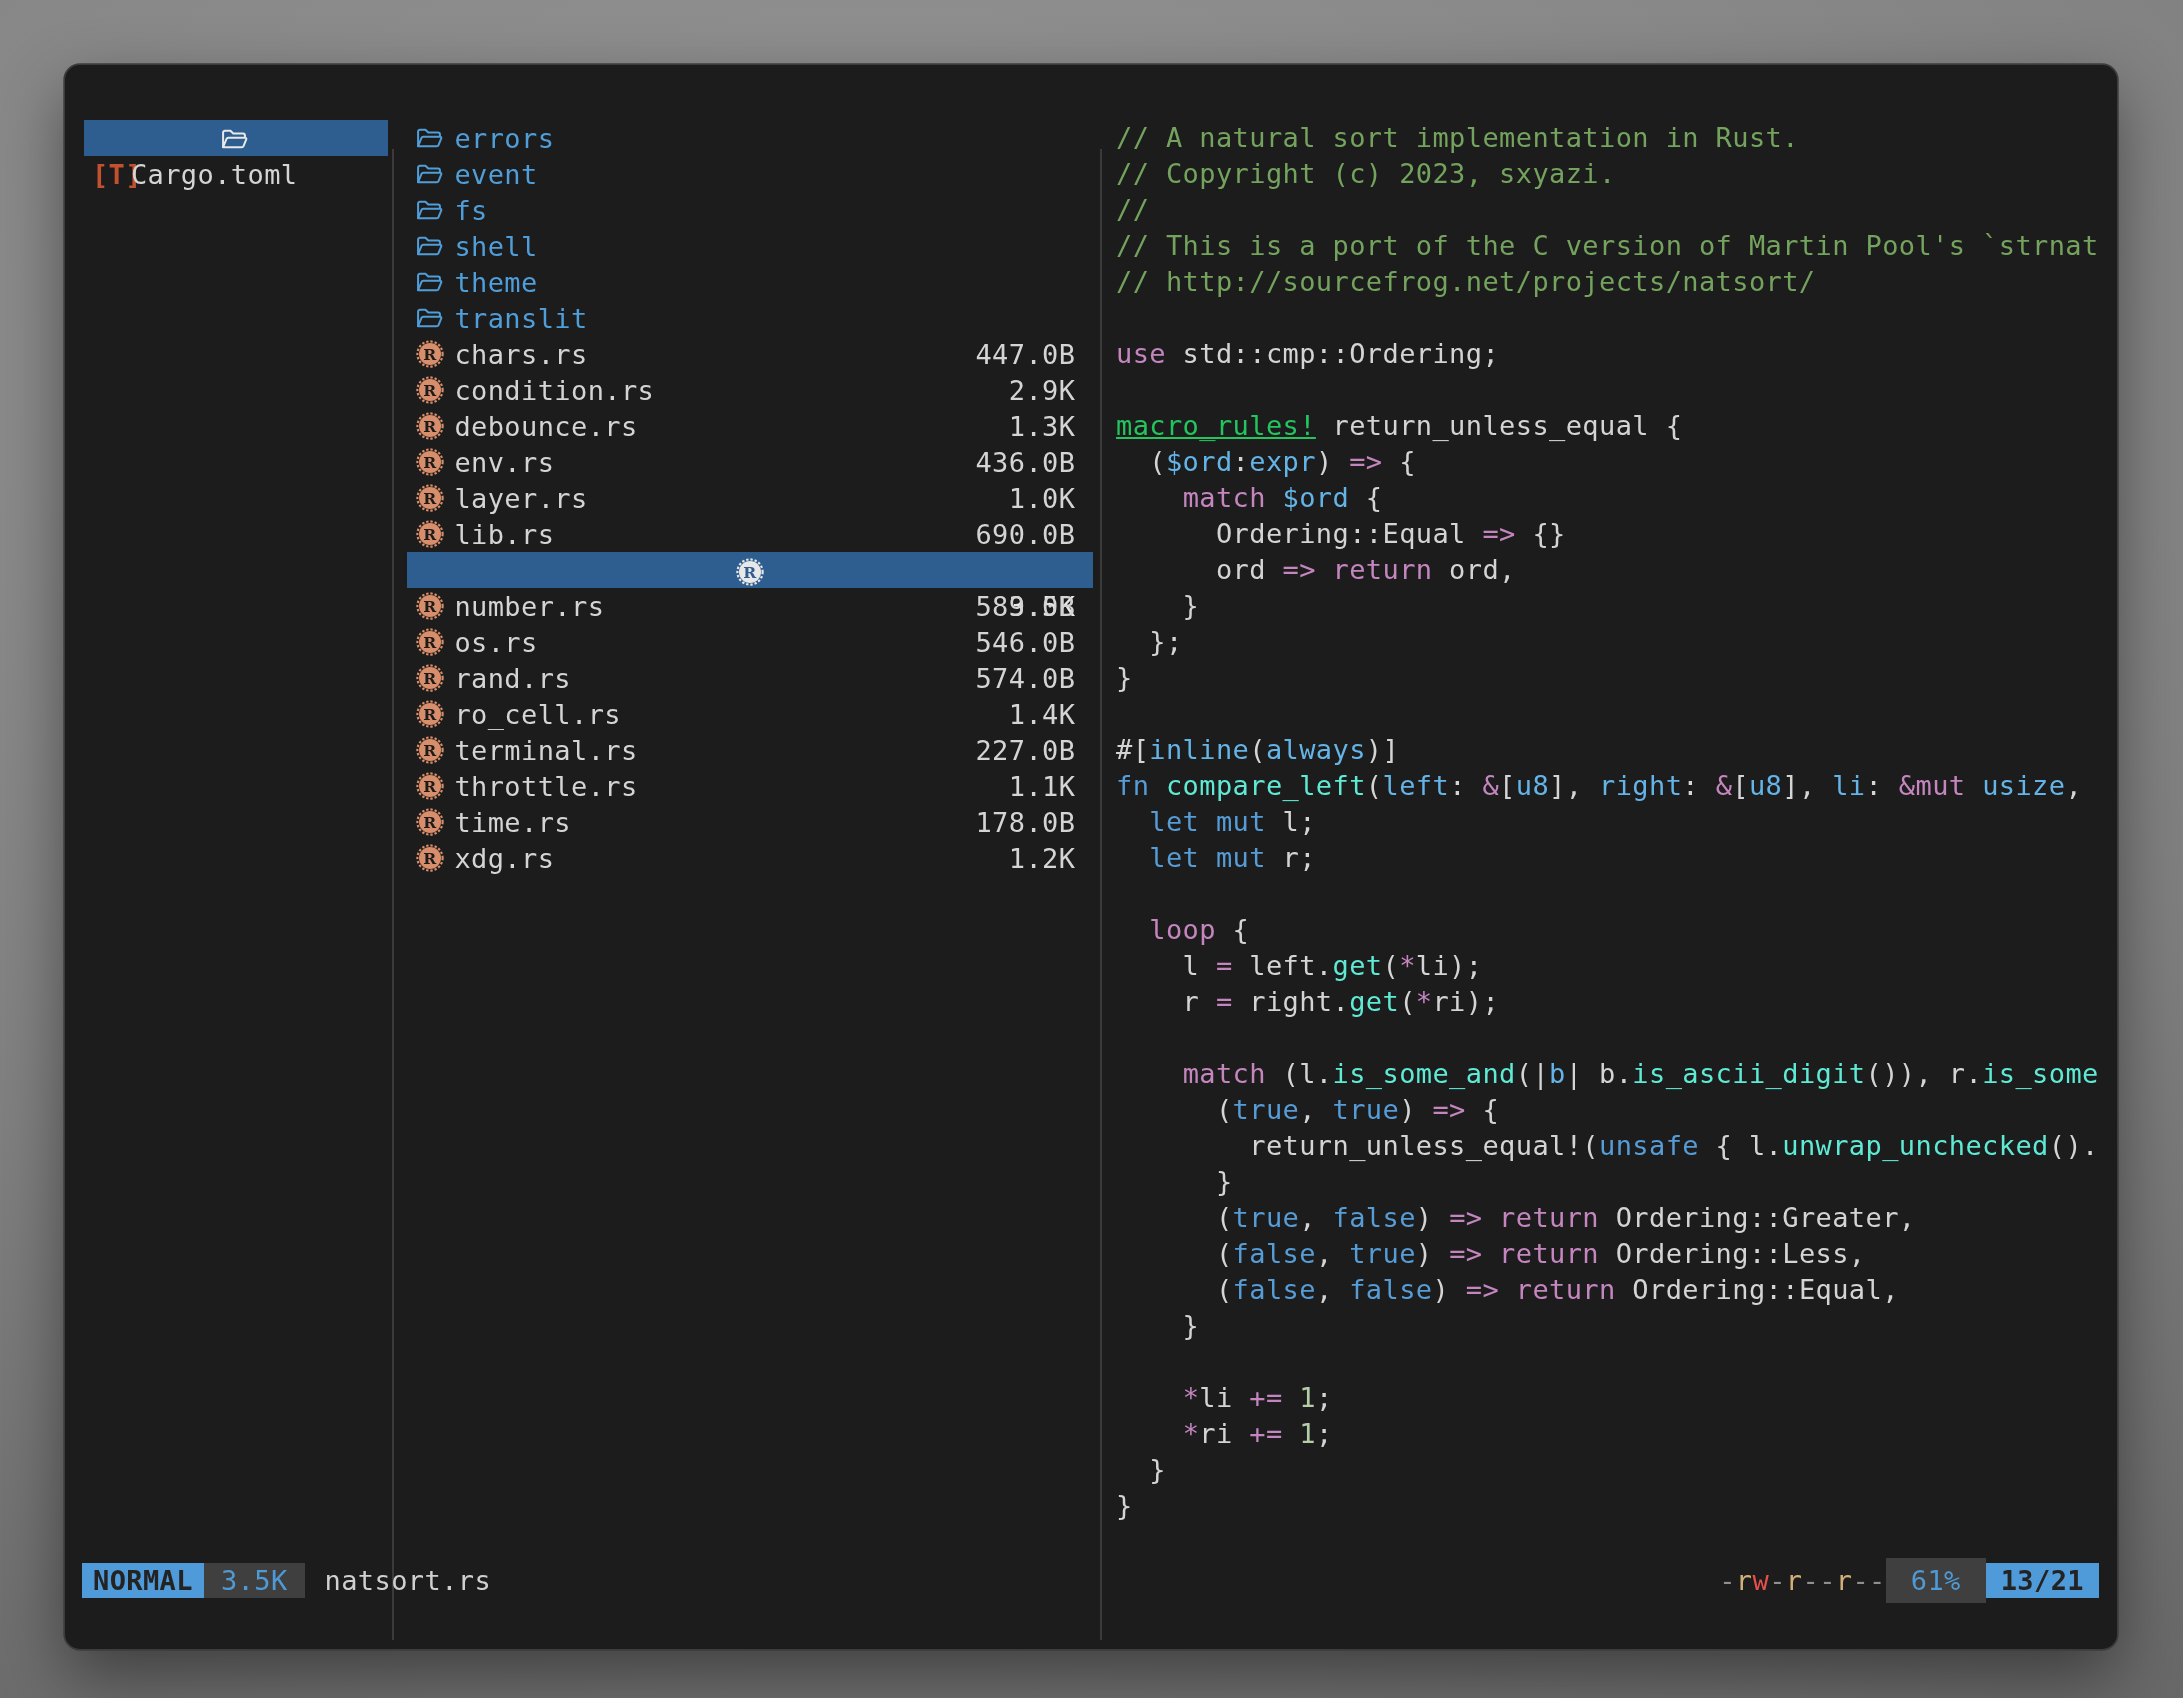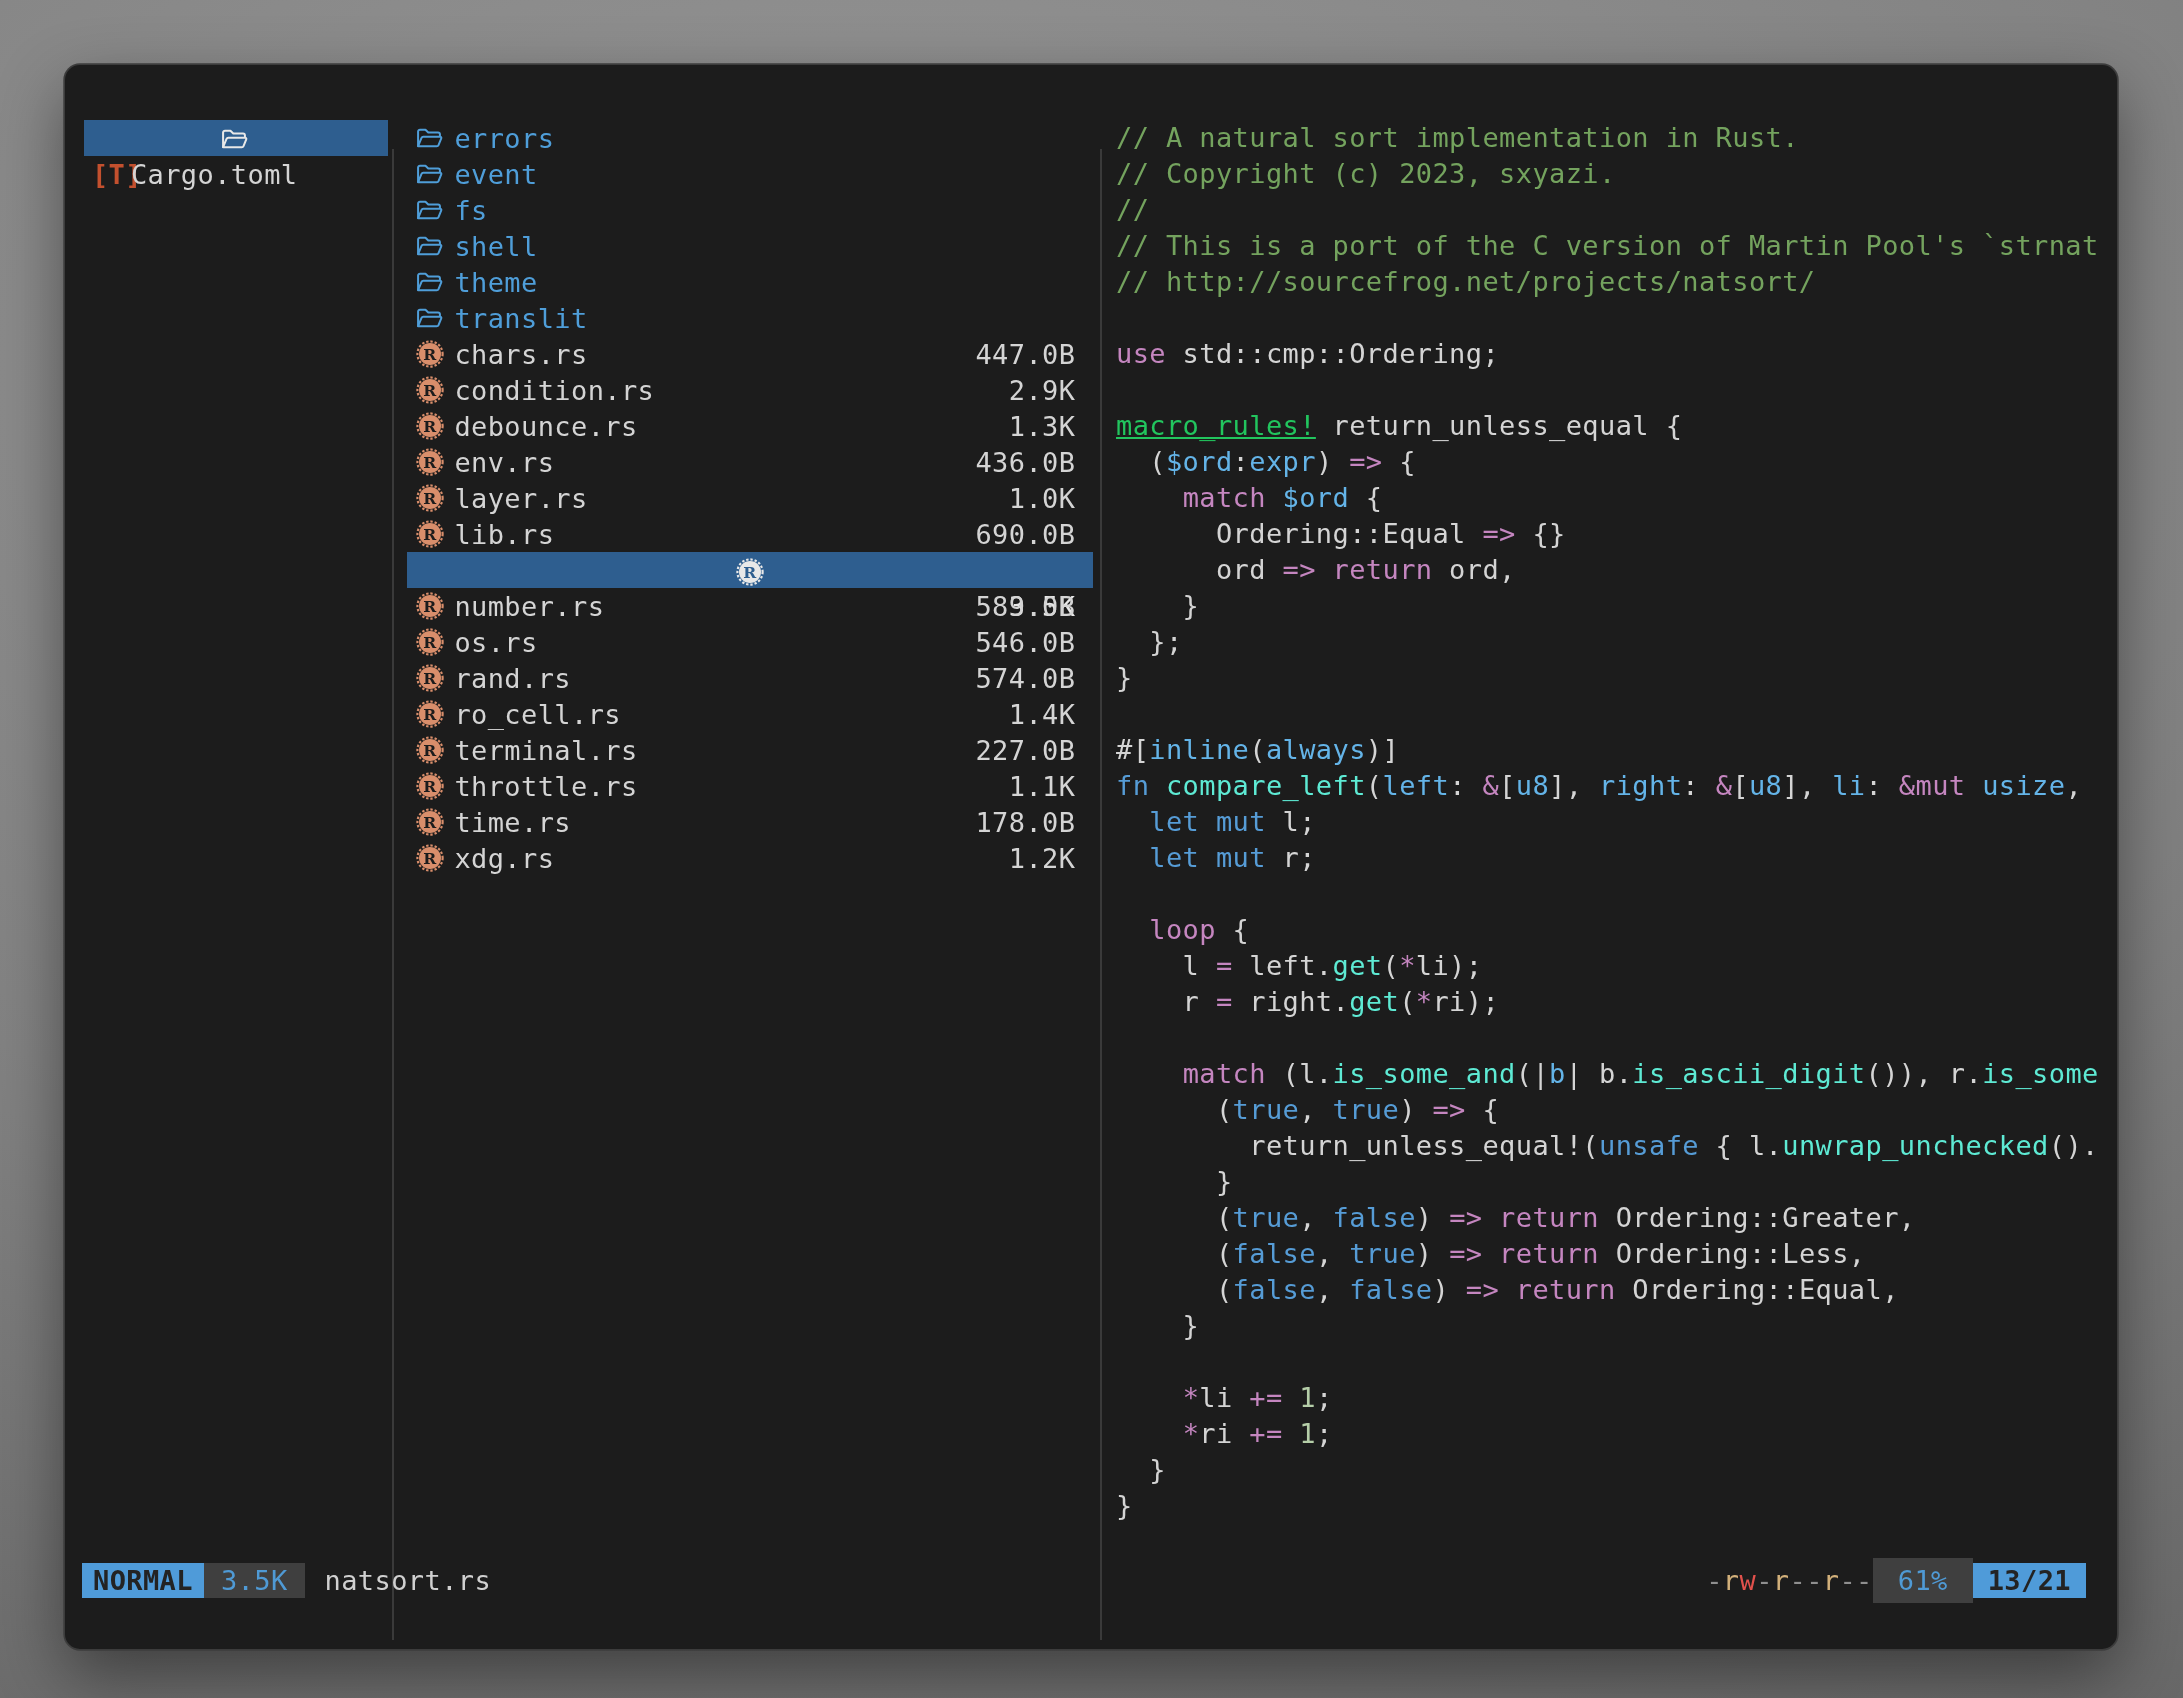--- a/index.html
+++ b/index.html
@@ -46,21 +46,21 @@
   .tk-c{color:#74a35e;}
   .tk-k{color:#c586c0;}
   .tk-b{color:#569cd6;}
   .tk-i{color:#64b4e8;}
   .tk-f{color:#5eead4;}
   .tk-m{color:#22c55e;text-decoration:underline;}
   .tk-n{color:#b5cea8;}
   .tk-p{color:#d4d4d4;}
 
   .statusbar{
-    position:absolute; left:17px; right:31px; top:1498px; height:35px;
+    position:absolute; left:17px; right:18px; top:1498px; height:35px;
     display:flex; align-items:center; justify-content:space-between;
   }
   .sb-left,.sb-right{display:flex; align-items:center; height:35px;}
   .badge{height:35px; display:flex; align-items:center;}
   .badge-mode{background:#4f9bd9; color:#232323; font-weight:bold; padding:0 11px;}
   .badge-size{background:#3f3f3f; color:#4f9ad5; padding:0 17px;}
   .sb-filename{margin-left:20px; color:#d0d0d0;}
   .sb-perms{margin-right:0;}
   .pm-d{color:#8f8f8f;}
   .pm-r{color:#d2b07a;}

